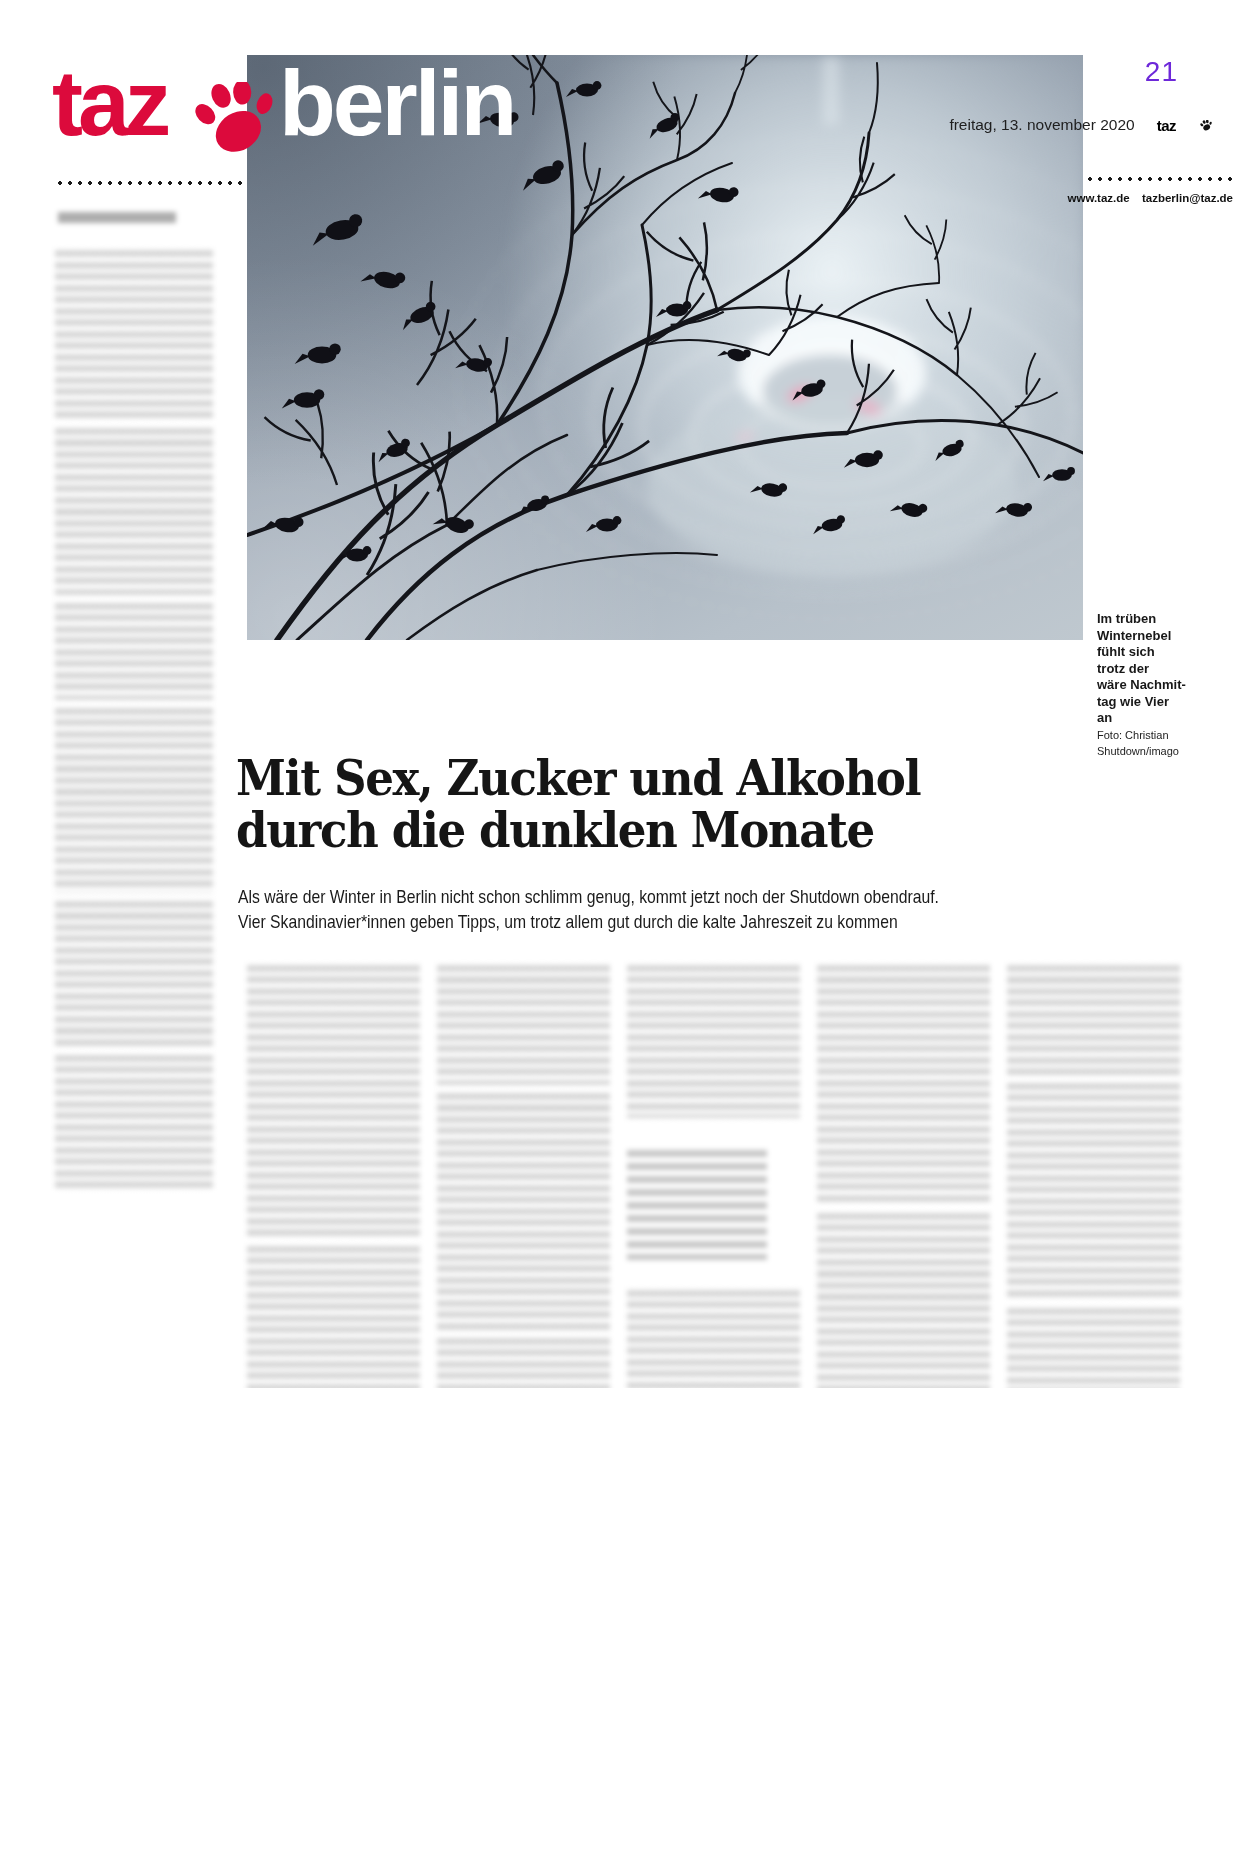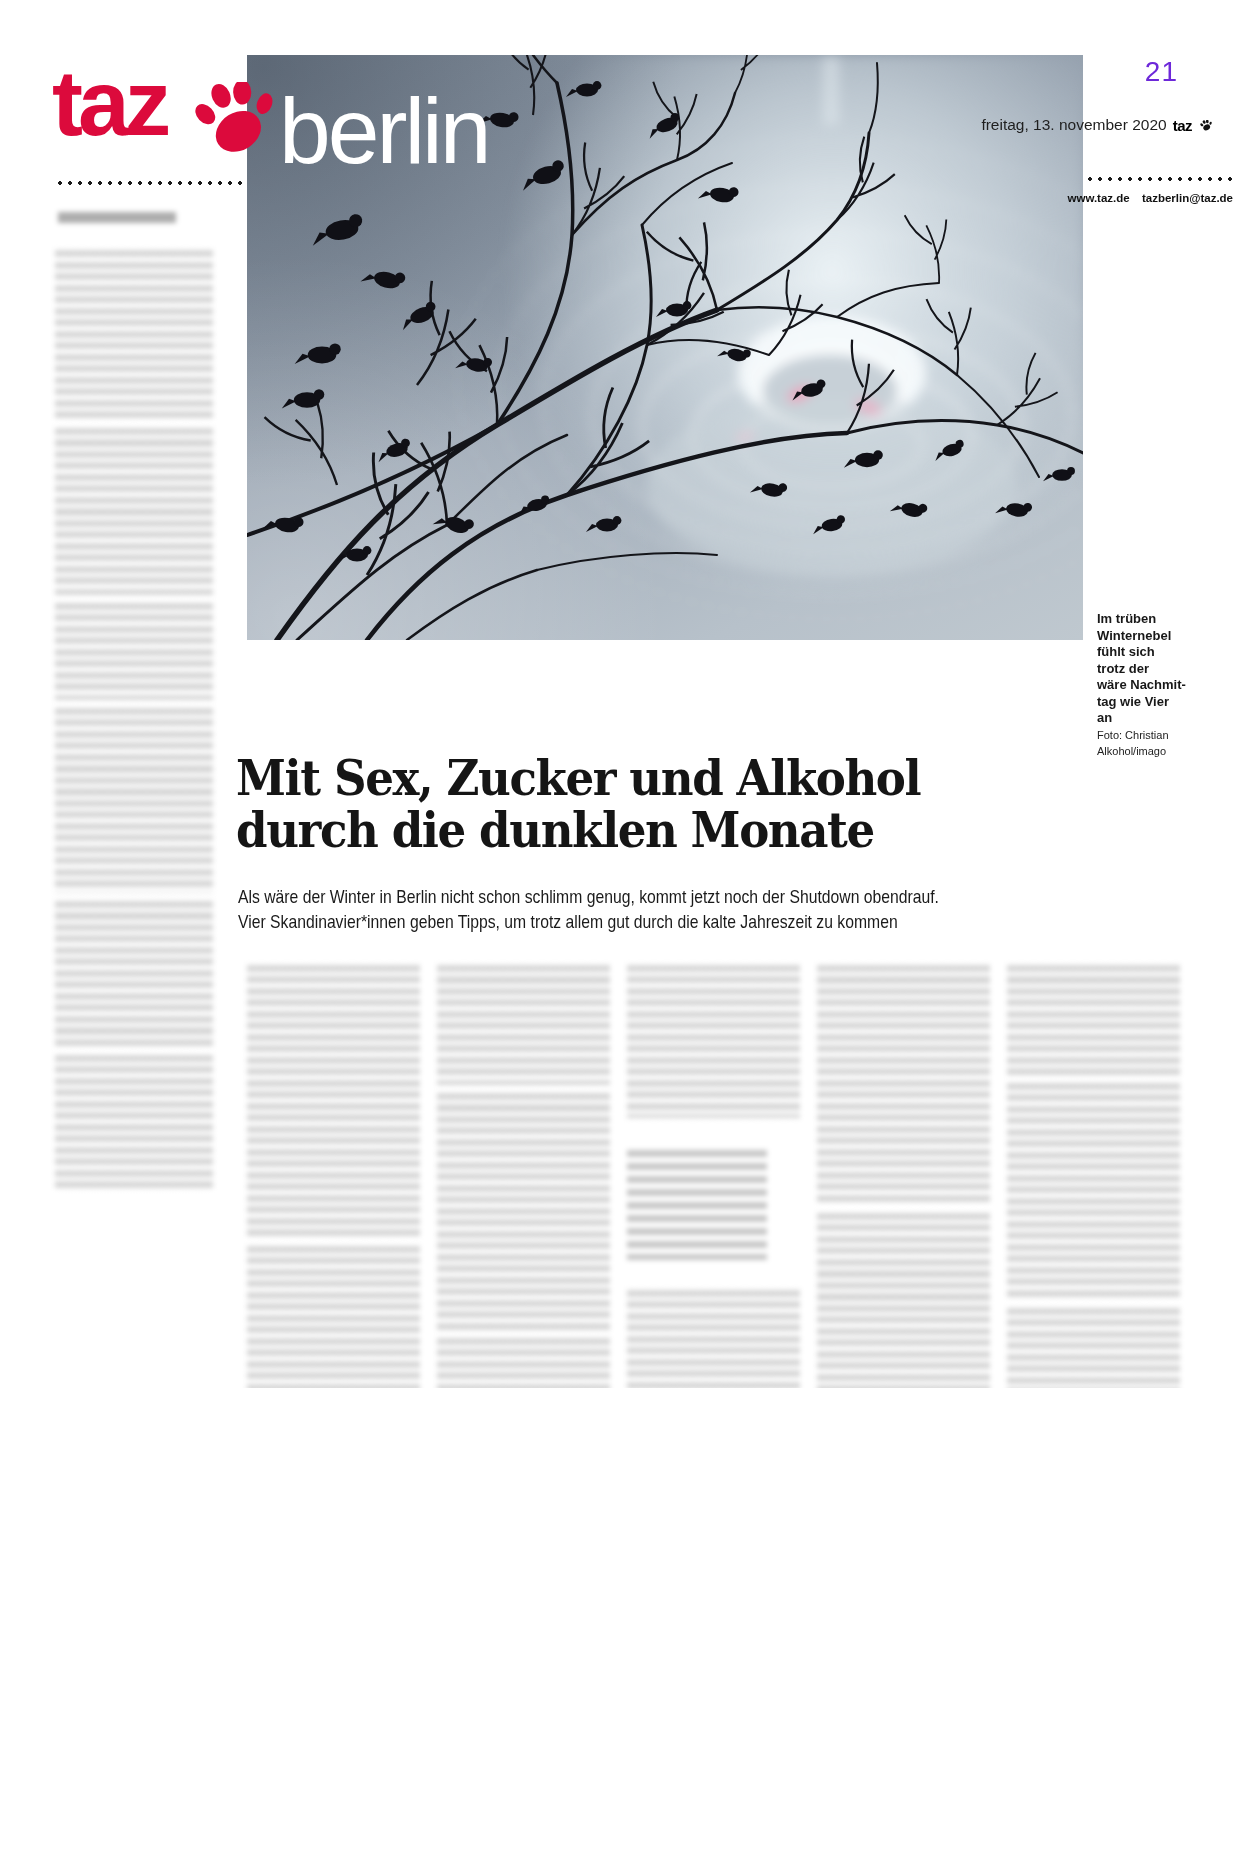--- a/index.html
+++ b/index.html
@@ -2,27 +2,27 @@
 <html><head>
 <meta charset="utf-8">
 <style>
   html,body{margin:0;padding:0;background:#ffffff;}
   #page{position:relative;width:1240px;height:1388px;background:#fff;overflow:hidden;
         font-family:"Liberation Sans",sans-serif;}
 
   
   .brand{position:absolute;left:52px;top:53px;font-size:93px;font-weight:bold;
          letter-spacing:-5px;line-height:100px;color:#dc0a3c;z-index:6;}
-  .section{position:absolute;left:279px;top:53px;font-size:93px;font-weight:normal;
-         letter-spacing:-3px;line-height:100px;color:#ffffff;z-index:6;margin-top:28px;}
+  .section{position:absolute;left:279px;top:53px;font-size:93px;font-weight:bold;
+         letter-spacing:-3px;line-height:100px;color:#ffffff;z-index:6;}
   .paw-big{position:absolute;left:194px;top:82px;width:86px;height:74px;z-index:7;}
   .page-number{position:absolute;right:62px;top:56px;font-size:28px;color:#6d28d9;
          letter-spacing:1px;z-index:8;}
   .dateline{position:absolute;right:27px;top:116px;font-size:15.5px;color:#1f1f1f;
-         z-index:8;display:flex;align-items:center;gap:6px;}
+         z-index:8;display:flex;align-items:center;gap:22px;}
   .dateline .mini-brand{font-weight:bold;font-size:15px;color:#000;letter-spacing:-0.5px;}
   .paw-mini{width:13px;height:11px;display:inline-block;margin-left:2px;}
   .dots{position:absolute;height:4px;z-index:8;
         background-image:radial-gradient(circle,#1a1a1a 1.6px,transparent 1.9px);
         background-size:10px 4px;background-repeat:repeat-x;}
   .dots-left{left:55px;top:181px;width:192px;}
   .dots-right{left:1085px;top:177px;width:150px;}
   .contact{position:absolute;right:7px;top:192px;font-size:11.5px;font-weight:bold;
         color:#111;z-index:8;}
   .contact span{margin-left:9px;}
@@ -231,21 +231,21 @@
 
   <div class="caption">
     <div class="capline">Im trüben</div>
     <div class="capline">Winternebel</div>
     <div class="capline">fühlt sich</div>
     <div class="capline">trotz der</div>
     <div class="capline">wäre Nachmit-</div>
     <div class="capline">tag wie Vier</div>
     <div class="capline">an</div>
     <div class="credline">Foto: Christian</div>
-    <div class="credline">Alkohol/imago</div>
+    <div class="credline">Shutdown/imago</div>
   </div>
 
   <div class="headline">
     <div>Mit Sex, Zucker und Alkohol</div>
     <div>durch die dunklen Monate</div>
   </div>
   <div class="standfirst">
     <div>Als wäre der Winter in Berlin nicht schon schlimm genug, kommt jetzt noch der Shutdown obendrauf.</div>
     <div>Vier Skandinavier*innen geben Tipps, um trotz allem gut durch die kalte Jahreszeit zu kommen</div>
   </div>

